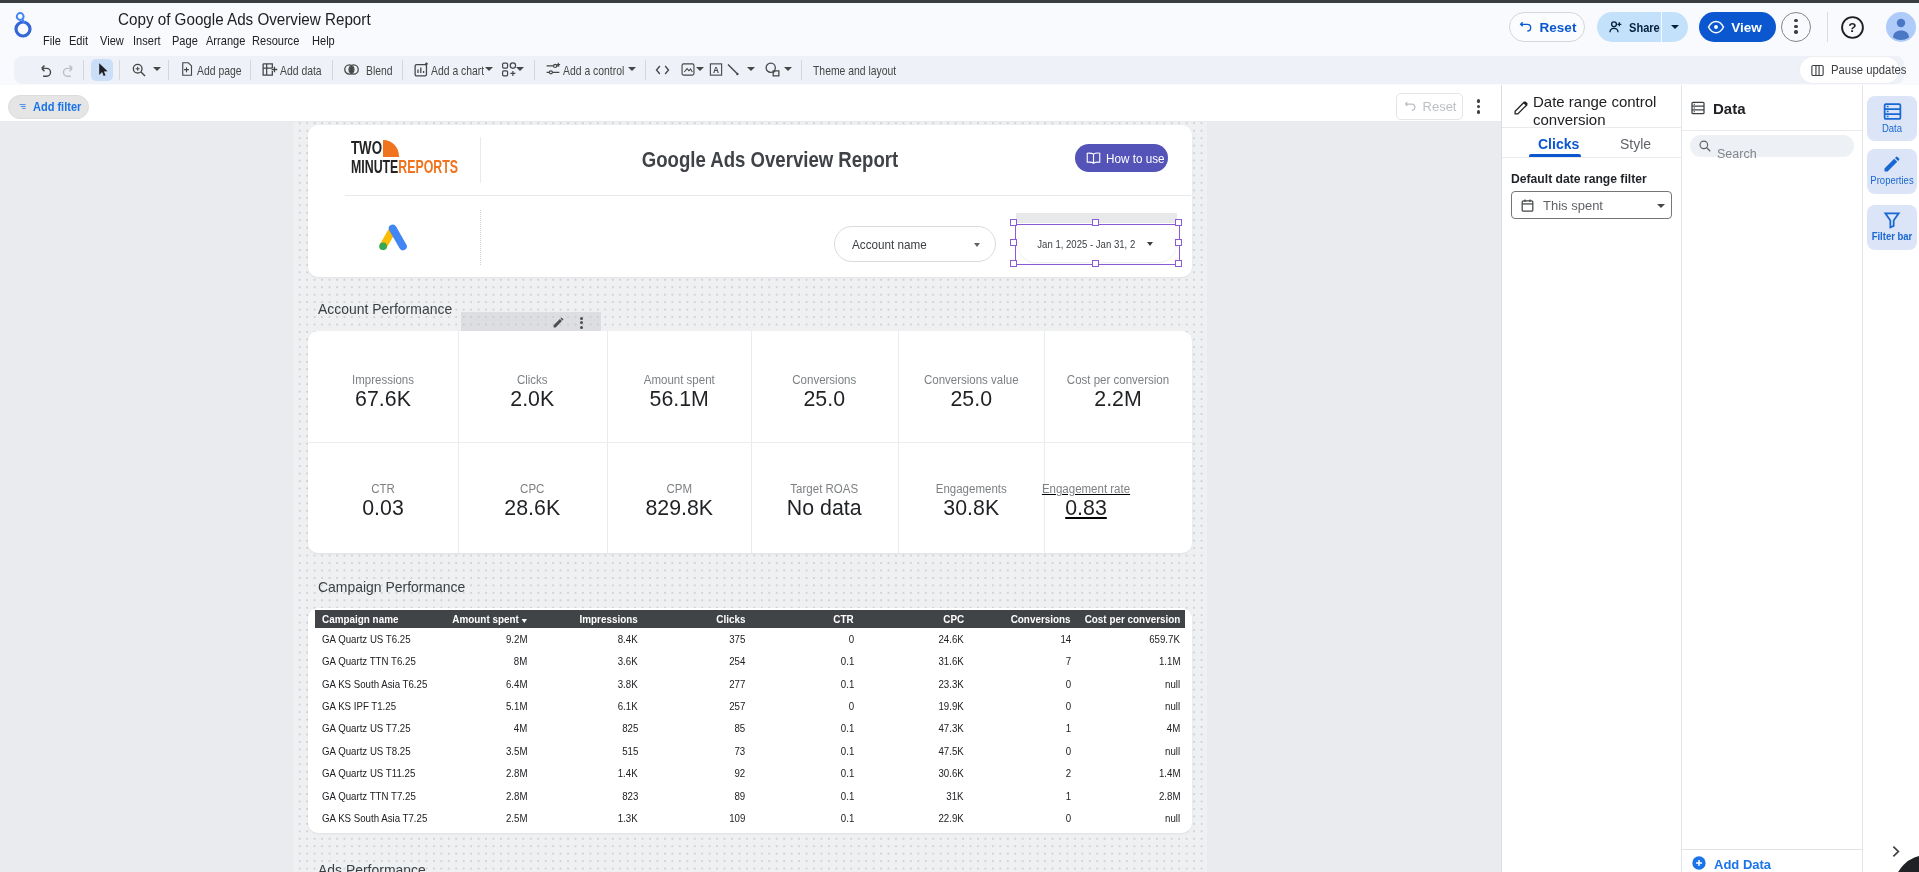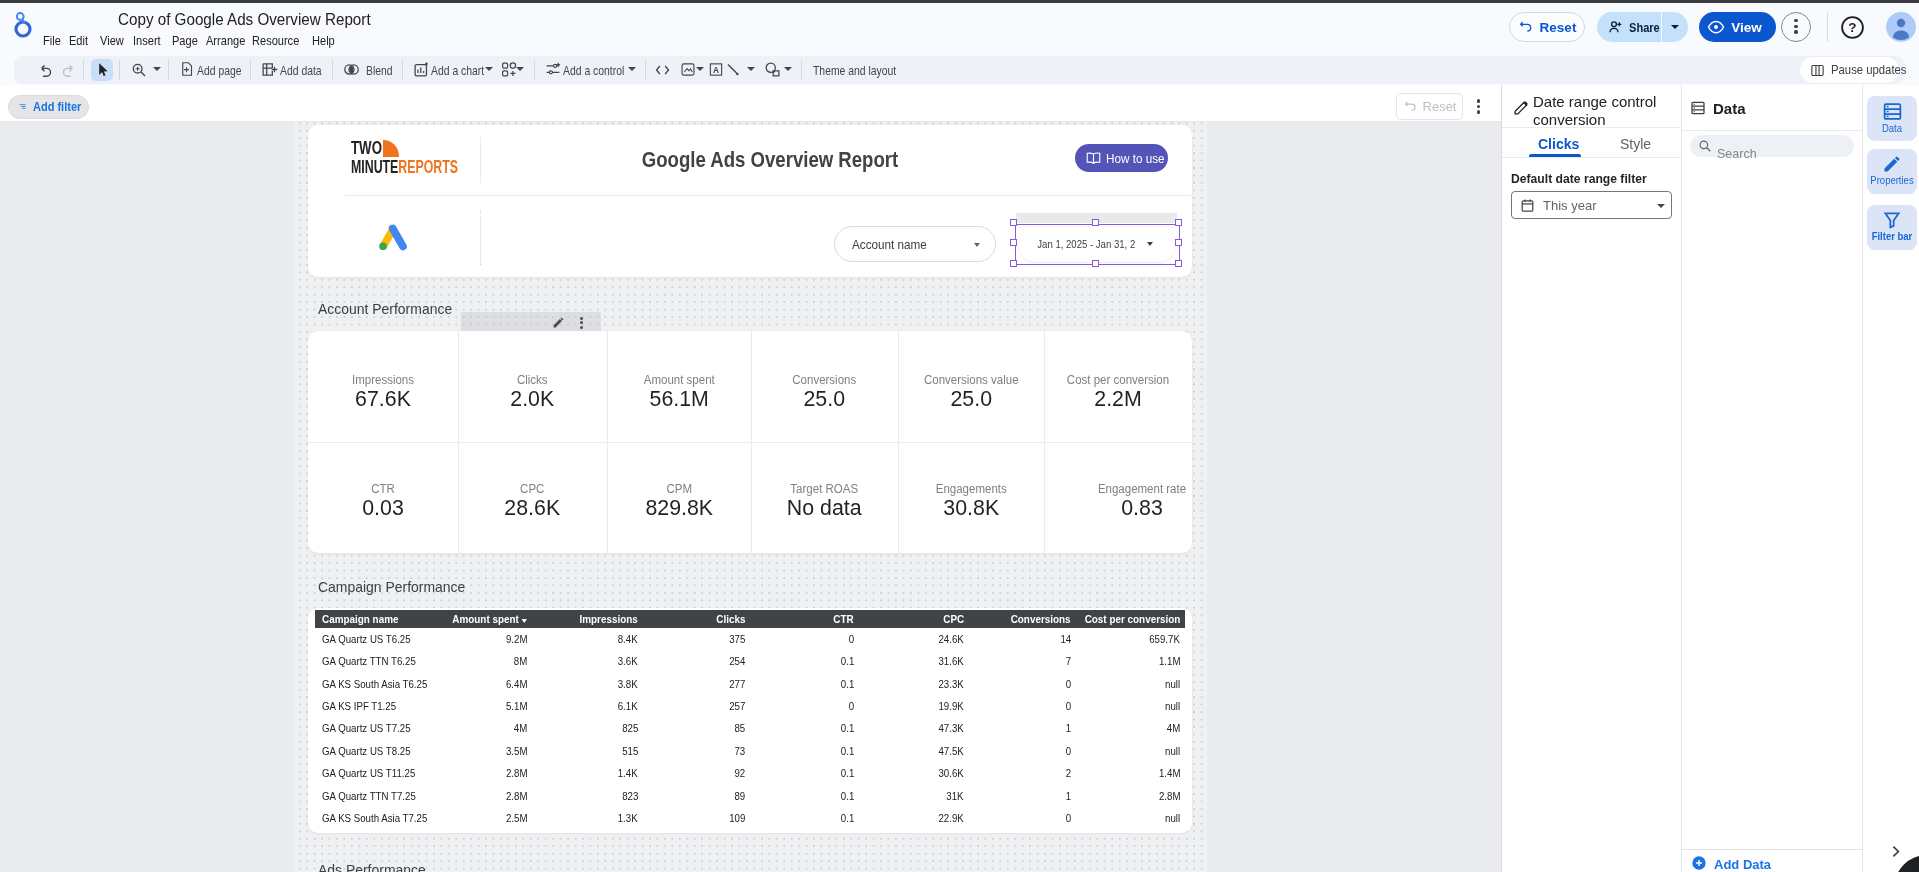--- a/index.html
+++ b/index.html
@@ -348,21 +348,21 @@
           <div class="vl">829.8K</div>
         </div>
       <div class="sc" style="left:443px; width:146.5px; top:149px;">
           <div class="lb">Target ROAS</div>
           <div class="vl">No data</div>
         </div>
       <div class="sc" style="left:589.5px; width:146.5px; top:149px;">
           <div class="lb">Engagements</div>
           <div class="vl">30.8K</div>
         </div>
-      <div class="sc" style="left:760px; width:148px; top:149px;">
+      <div class="sc" style="left:704px; width:148px; top:149px;text-decoration:underline;">
           <div class="lb">Engagement rate</div>
           <div class="vl">0.83</div>
         </div>
     </div>
     <div class="sectitle" style="left:25px; top:456px;">Campaign Performance</div>
 
     <div class="card" id="tablecard">
       <div id="thead">
         <div class="th tl" style="left:7px;">Campaign name</div>
         <div class="th" style="right:658px;">Amount spent <span class="caret" style="border-top-color:#fff; border-top-width:4px; border-left-width:3.5px; border-right-width:3.5px;"></span></div>
@@ -479,21 +479,21 @@
   <div style="position:absolute; left:118px; top:51px; font-size:14px; color:#5f6368;">Style</div>
   <div style="position:absolute; left:27px; top:69px; width:52px; height:3px; background:#0b57d0; border-radius:2px 2px 0 0;"></div>
   <div style="position:absolute; left:0; top:72px; width:180px; height:1px; background:#e8eaed;"></div>
   <div style="position:absolute; left:9px; top:86px; font-size:13.5px; color:#1f2328; font-weight:700; transform:scaleX(0.9); transform-origin:left center; white-space:nowrap;">Default date range filter</div>
   <div style="position:absolute; left:9px; top:106px; width:161px; height:28px; border:1px solid #747775; border-radius:4px;">
     <svg style="position:absolute; left:8px; top:6px;" width="15" height="15" viewBox="0 0 24 24">
         <rect x="3.5" y="4.5" width="17" height="16.5" rx="2" fill="none" stroke="#444746" stroke-width="2"></rect>
         <path d="M3.5 9.5 h17" stroke="#444746" stroke-width="2"></path>
         <path d="M8 2.5 v4 M16 2.5 v4" stroke="#444746" stroke-width="2"></path>
       </svg>
-    <span style="position:absolute; left:31px; top:6px; font-size:13px; color:#5f6368;">This year</span>
+    <span style="position:absolute; left:31px; top:6px; font-size:13px; color:#5f6368;">This spent</span>
     <span class="caret" style="position:absolute; left:145px; top:12px; border-top-color:#444746; border-top-width:4.5px;"></span>
   </div>
 </div>
 <div class="abs" id="datapanel">
   <svg style="position:absolute; left:8px; top:15px;" width="16" height="16" viewBox="0 0 24 24">
       <rect x="3" y="3.5" width="18" height="17" rx="1.5" fill="none" stroke="#3c4043" stroke-width="1.9"></rect>
       <path d="M3 9.2 h18 M3 14.9 h18" stroke="#3c4043" stroke-width="1.9"></path>
       <path d="M5.5 6.3 h2 M5.5 12 h2 M5.5 17.7 h2" stroke="#3c4043" stroke-width="1.6"></path>
     </svg>
   <div style="position:absolute; left:31px; top:15px; font-size:15px; color:#202124; font-weight:700;">Data</div>

